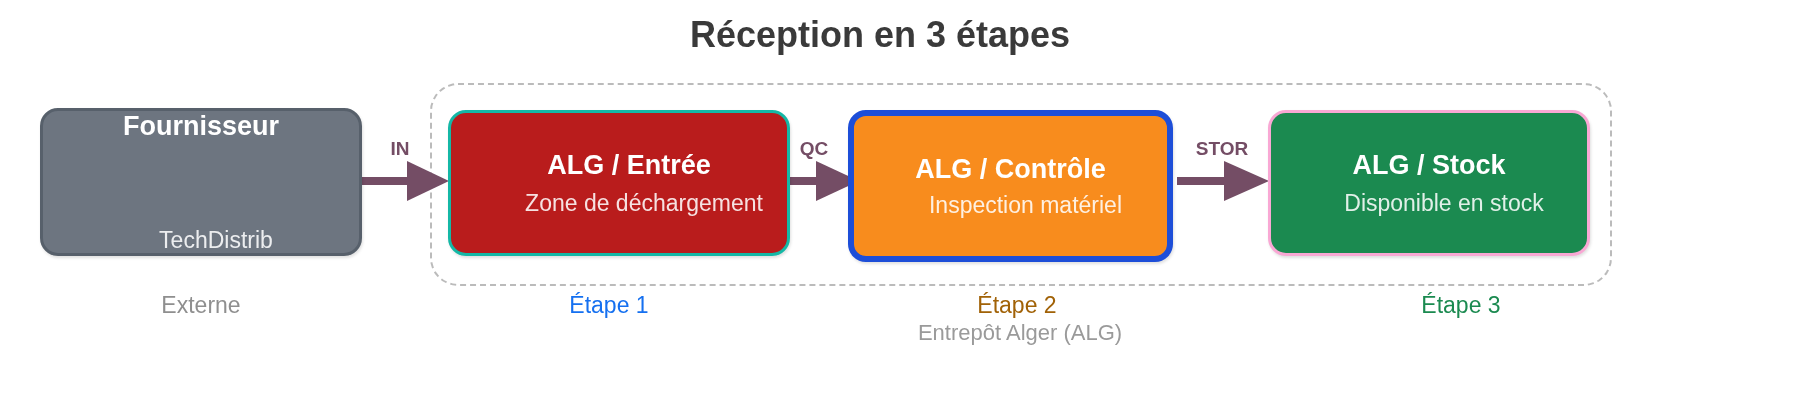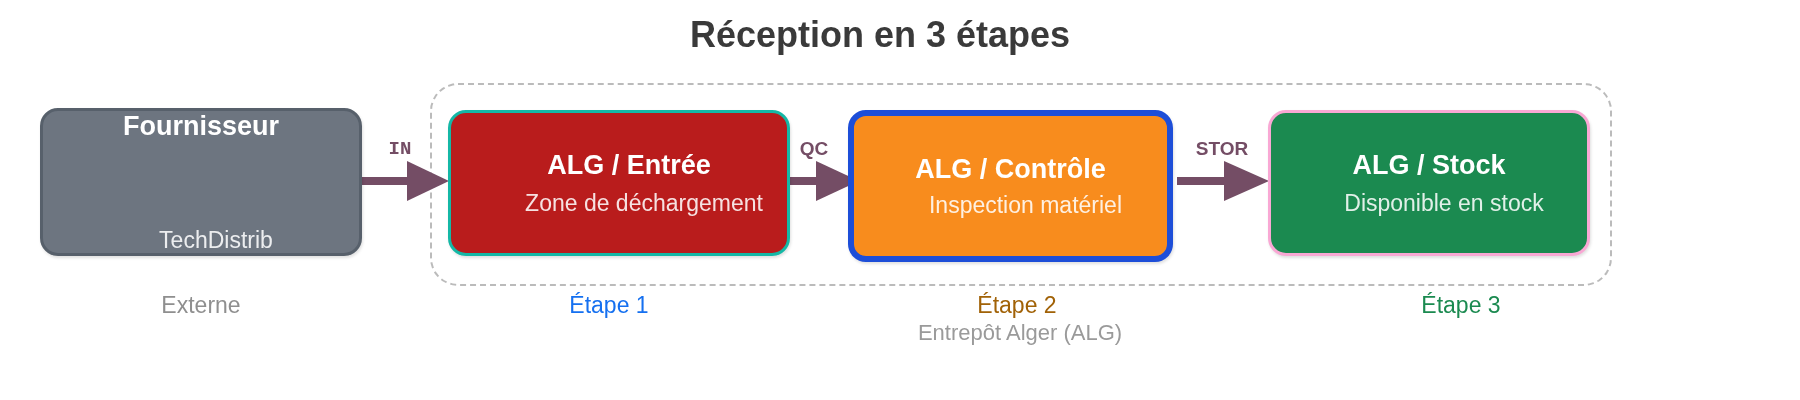--- a/index.html
+++ b/index.html
@@ -25,21 +25,21 @@
   .node .node-subtitle{font-size:23px;color:rgba(255,255,255,0.87);line-height:26px;margin-left:30px;}
   .node.gray  {left:40px;  width:316px; background:#6d7580;border:3px solid #57606b;top:108px;height:142px;justify-content:space-between;}
   .node.blue  {left:448px; width:316px; background:#b91c1c;border:3px solid #14b8a6;padding-left:20px;}
   .node.orange{left:848px; width:313px; background:#f88c1d;border:6px solid #1d4ed8;gap:8px;}
   .node.green {left:1268px;width:316px; background:#1b8a50;border:3px solid #f9a8d4;}
   .edges-svg{position:absolute;left:0;top:0;}
   .edge-label{
     position:absolute;transform:translateX(-50%);top:138px;
     font-size:19px;font-weight:bold;color:#744d65;white-space:nowrap;
   }
-  .edge-label.l1{left:400px;font-family:Liberation Mono, monospace;}
+  .edge-label.l1{left:400px;}
   .edge-label.l2{left:814px;}
   .edge-label.l3{left:1222px;}
   .caption{
     position:absolute;top:292px;transform:translateX(-50%);
     font-size:23px;white-space:nowrap;
   }
   .caption.c0{left:201px;color:#8f8f8f;}
   .caption.c1{left:609px;color:#1570f0;}
   .caption.c2{left:1017px;color:#a16207;}
   .caption.c3{left:1429px;color:#1b8a50;margin-left:32px;}

